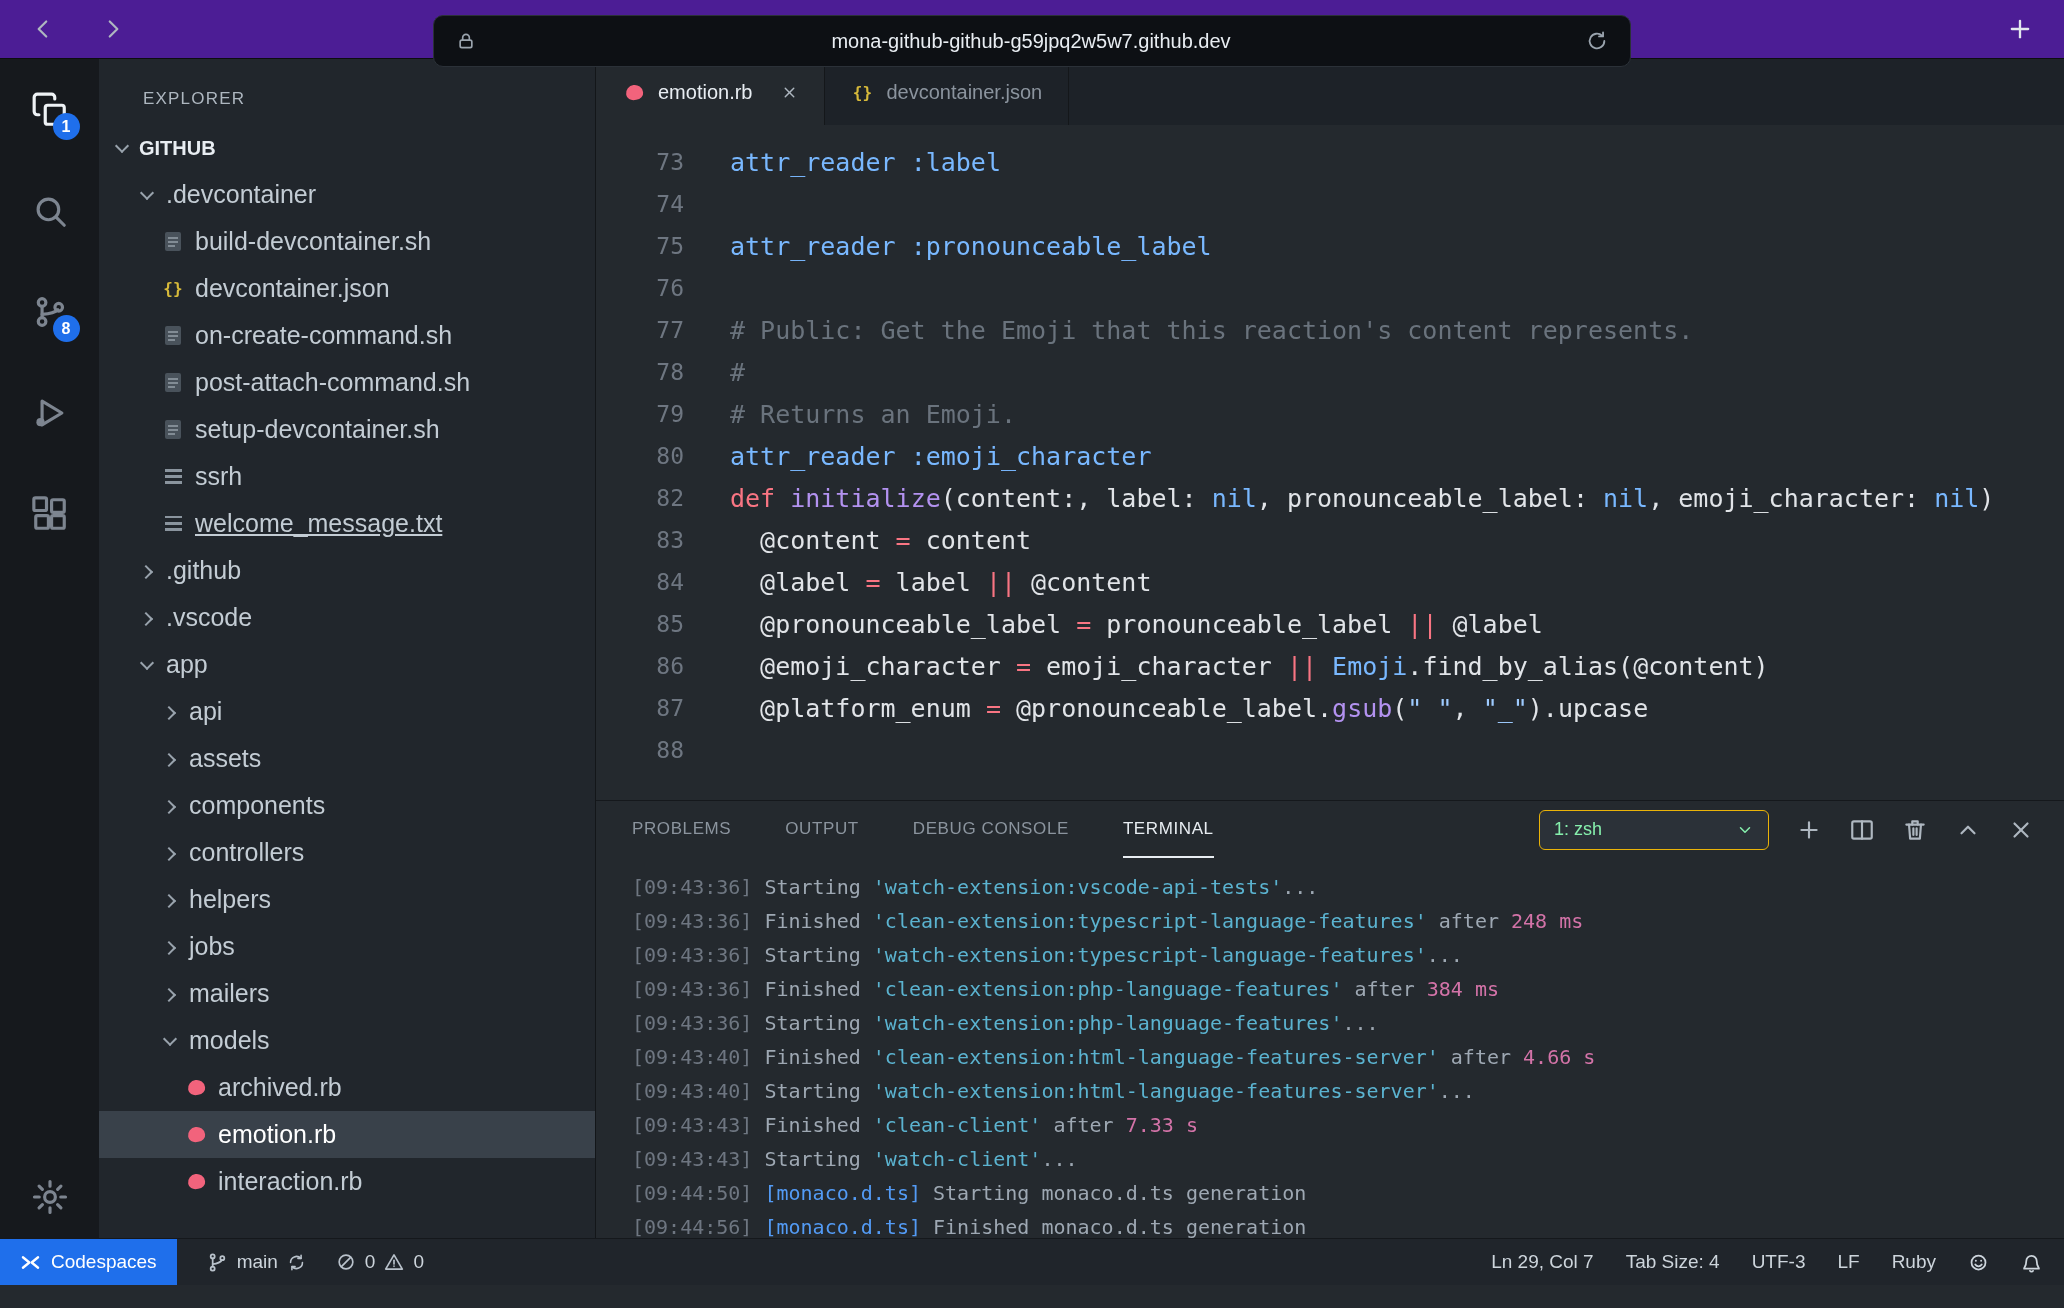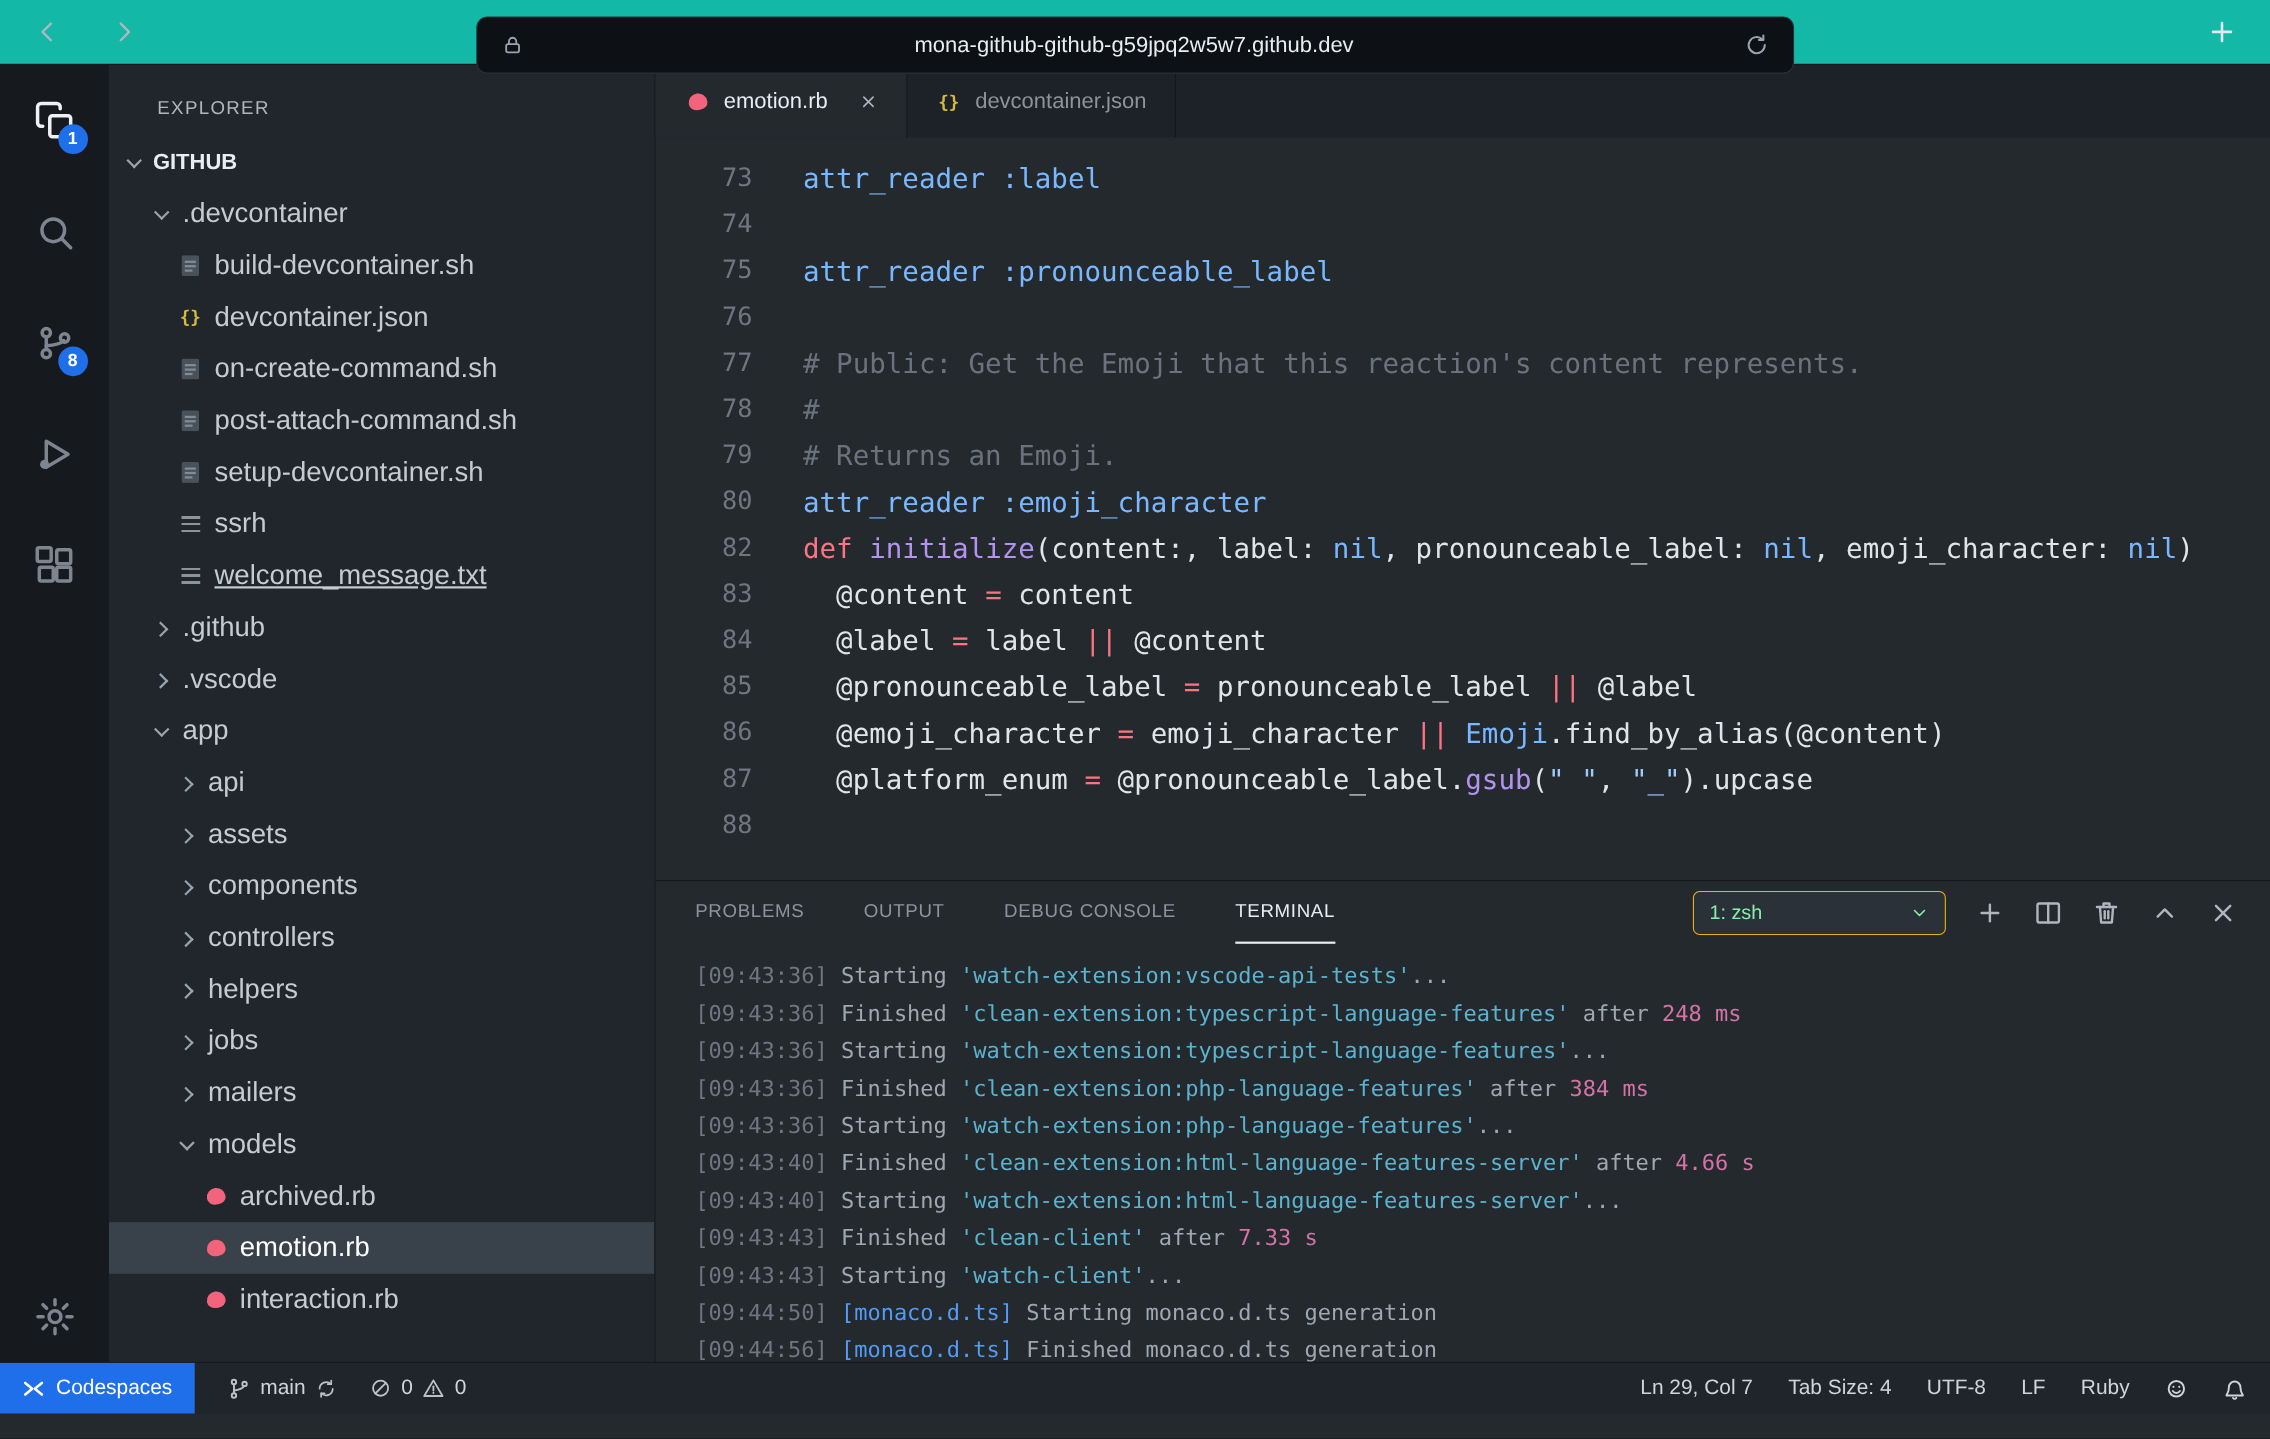--- a/index.html
+++ b/index.html
@@ -2,21 +2,21 @@
 <html><head>
 <meta charset="utf-8">
 <style>
   *{box-sizing:border-box}
   html,body{margin:0;padding:0;background:#0e1013}
   .app{width:2064px;height:1308px;position:relative;overflow:hidden;background:#24292e;
        font-family:"Liberation Sans",sans-serif;color:#c9d1d9}
   svg{fill:none;stroke:currentColor;stroke-width:2;stroke-linecap:round;stroke-linejoin:round;display:block}
 
   
-  .browser-bar{height:59px;background:#14b8a6;border-bottom:1px solid #0c0e10;
+  .browser-bar{height:59px;background:#4c1d95;border-bottom:1px solid #0c0e10;
                display:flex;align-items:center;gap:44px;padding:0 30px;position:relative}
   .nav-btn{background:none;border:none;padding:0;color:#aeb7c0;cursor:pointer}
   .nav-btn.plus{margin-left:auto;color:#e2e8ed}
   .url-pill{position:absolute;left:50%;top:15px;transform:translateX(-50%);width:1198px;height:52px;
             background:#0d1014;border:1px solid #2b3138;border-radius:10px;display:flex;align-items:center;
             padding:0 22px;color:#9aa4ae;cursor:text}
   .url-text{flex:1;text-align:center;color:#e8edf2;font-size:20px}
 
   
   .workbench{display:flex;height:1179px}
@@ -413,21 +413,21 @@
       <svg width="20" height="20" viewBox="0 0 24 24">
           <path d="M12 3.5L22 20.5H2z"></path>
           <line x1="12" y1="10" x2="12" y2="14.5"></line>
           <line x1="12" y1="17" x2="12" y2="17.2"></line>
         </svg>
       <span>0</span>
     </div>
     <div class="sb-right">
       <span class="sb-text">Ln 29, Col 7</span>
       <span class="sb-text">Tab Size: 4</span>
-      <span class="sb-text">UTF-8</span>
+      <span class="sb-text">UTF-3</span>
       <span class="sb-text">LF</span>
       <span class="sb-text">Ruby</span>
       <span class="sb-icon">
         <svg width="21" height="21" viewBox="0 0 24 24">
             <circle cx="12" cy="12" r="8"></circle>
             <circle cx="9" cy="10" r="1.1" fill="currentColor" stroke="none"></circle>
             <circle cx="15" cy="10" r="1.1" fill="currentColor" stroke="none"></circle>
             <path d="M8.3 14.3c1 1.4 2.3 2.1 3.7 2.1s2.7-.7 3.7-2.1"></path>
           </svg>
       </span>

